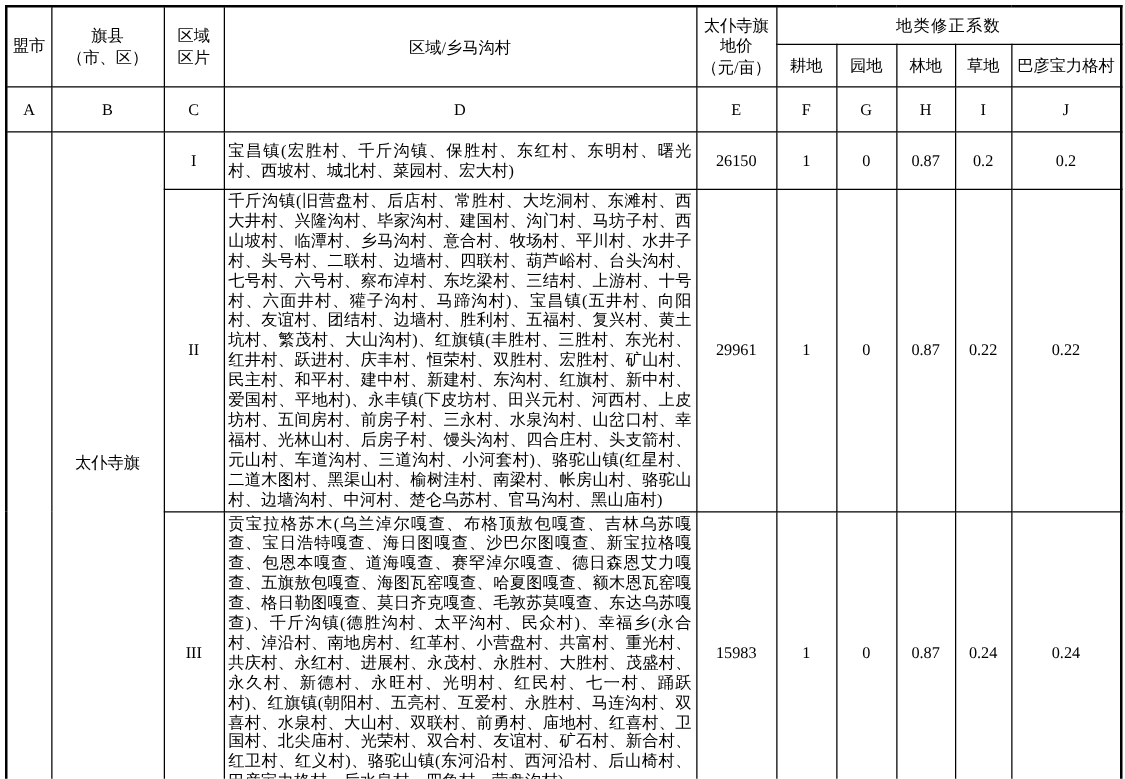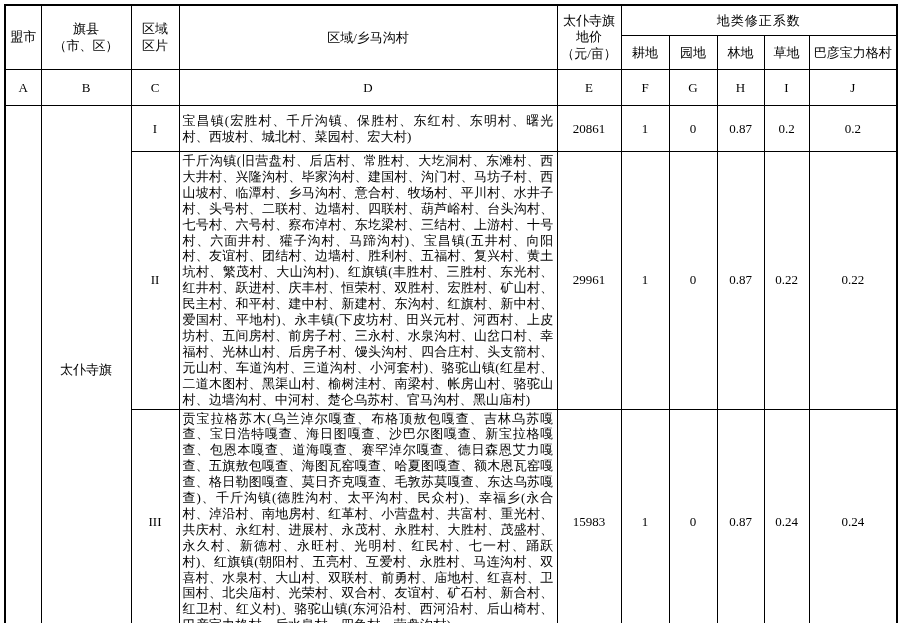--- a/index.html
+++ b/index.html
@@ -112,21 +112,21 @@
       <th class="ctr">H</th>
       <th class="ctr">I</th>
       <th class="ctr">J</th>
     </tr>
 
     <tr class="r-zone1">
       <td rowspan="3" class="ctr"></td>
       <td rowspan="3" class="ctr">太仆寺旗</td>
       <td class="ctr">I</td>
       <td class="desc">宝昌镇(宏胜村、千斤沟镇、保胜村、东红村、东明村、曙光村、西坡村、城北村、菜园村、宏大村)</td>
-      <td class="ctr">20861</td>
+      <td class="ctr">26150</td>
       <td class="ctr">1</td>
       <td class="ctr">0</td>
       <td class="ctr">0.87</td>
       <td class="ctr">0.2</td>
       <td class="ctr">0.2</td>
     </tr>
 
     <tr class="r-zone2">
       <td class="ctr">II</td>
       <td class="desc">千斤沟镇(旧营盘村、后店村、常胜村、大圪洞村、东滩村、西大井村、兴隆沟村、毕家沟村、建国村、沟门村、马坊子村、西山坡村、临潭村、乡马沟村、意合村、牧场村、平川村、水井子村、头号村、二联村、边墙村、四联村、葫芦峪村、台头沟村、七号村、六号村、察布淖村、东圪梁村、三结村、上游村、十号村、六面井村、獾子沟村、马蹄沟村)、宝昌镇(五井村、向阳村、友谊村、团结村、边墙村、胜利村、五福村、复兴村、黄土坑村、繁茂村、大山沟村)、红旗镇(丰胜村、三胜村、东光村、红井村、跃进村、庆丰村、恒荣村、双胜村、宏胜村、矿山村、民主村、和平村、建中村、新建村、东沟村、红旗村、新中村、爱国村、平地村)、永丰镇(下皮坊村、田兴元村、河西村、上皮坊村、五间房村、前房子村、三永村、水泉沟村、山岔口村、幸福村、光林山村、后房子村、馒头沟村、四合庄村、头支箭村、元山村、车道沟村、三道沟村、小河套村)、骆驼山镇(红星村、二道木图村、黑渠山村、榆树洼村、南梁村、帐房山村、骆驼山村、边墙沟村、中河村、楚仑乌苏村、官马沟村、黑山庙村)</td>

